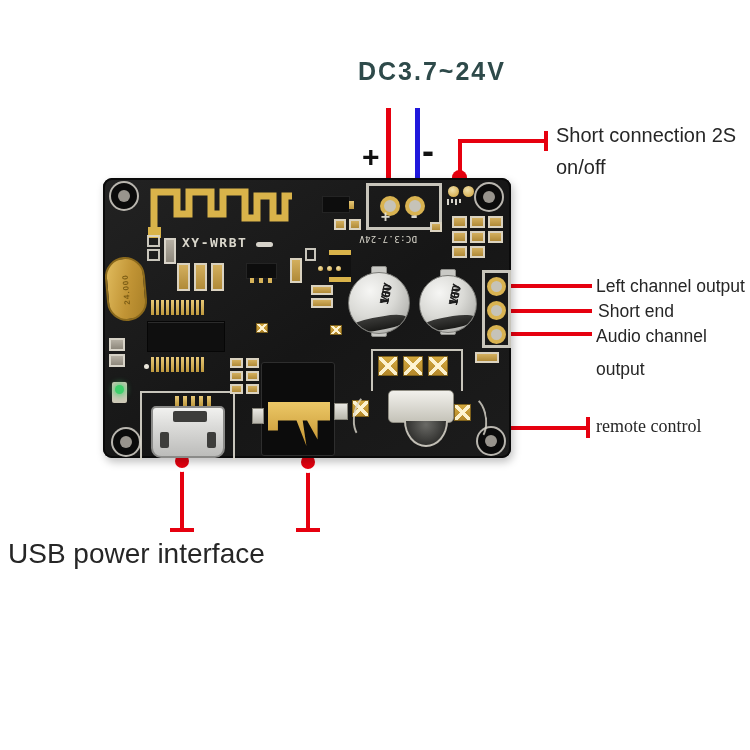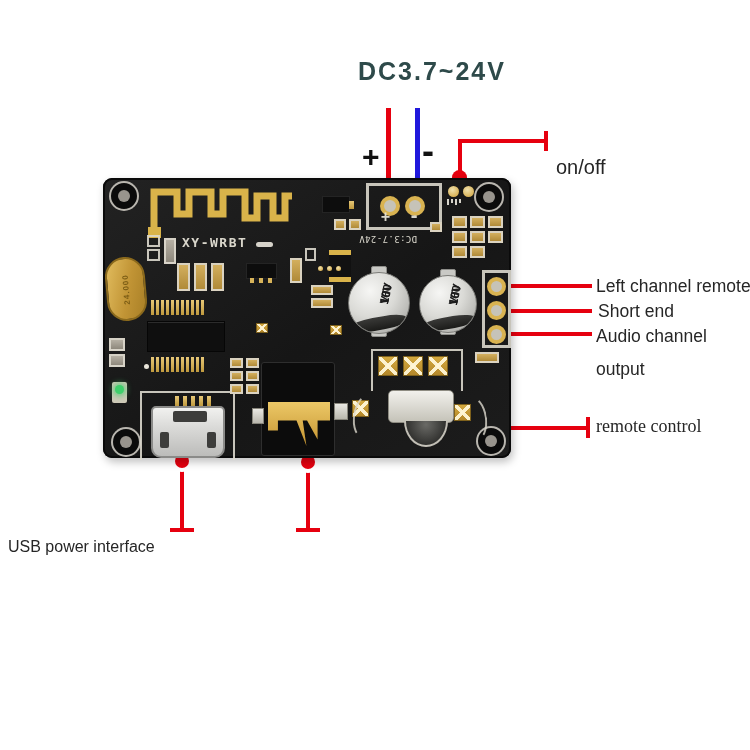--- a/index.html
+++ b/index.html
@@ -6,21 +6,21 @@
   #stage{position:relative;width:750px;height:750px;background:#fff;overflow:hidden;
          font-family:"Liberation Sans","DejaVu Sans",sans-serif;}
   
   .rl{position:absolute;background:var(--callout-red,#e6000f);}
   .bl{position:absolute;background:var(--lead-blue,#2018dc);}
   .dot{position:absolute;border-radius:50%;background:var(--callout-red,#e6000f);}
   .halo{position:absolute;width:22px;height:22px;border-radius:50%;background:#fff;
         display:flex;align-items:center;justify-content:center;}
   .halo::after{content:'';width:14px;height:14px;border-radius:50%;background:var(--callout-red,#e6000f);}
   .lbl{position:absolute;color:var(--text,#262626);white-space:nowrap;}
-  .lbl-lg{font-size:16px;}
+  .lbl-lg{font-size:28px;}
   .lbl-md{font-size:20px;}
   .lbl-sm{font-size:17.5px;}
   .lbl-rm{font-size:18px;font-family:Liberation Serif, serif;}
   #dc-label{position:absolute;left:358px;top:57px;font-size:25px;font-weight:600;
             letter-spacing:2px;color:var(--dc-label,#2e4a4a);}
   .sign{position:absolute;font-weight:700;color:#111;line-height:1;}
   
   #board{position:absolute;left:103px;top:178px;width:408px;height:280px;border-radius:9px;
          background:linear-gradient(145deg,#222 0%,#161616 55%,#1c1c1c 100%);
          box-shadow:inset 0 0 0 2px #0a0a0a, 2px 4px 8px rgba(0,0,0,.25);}
@@ -71,26 +71,27 @@
   <div id="dc-label">DC3.7~24V</div>
   <div class="rl" style="left:386px;top:108px;width:5px;height:74px;"></div>
   <div class="bl" style="left:415px;top:108px;width:5px;height:74px;"></div>
   <div class="sign" style="left:362px;top:142px;font-size:30px;">+</div>
   <div class="sign" style="left:422px;top:133px;font-size:36px;">-</div>
 
   <div class="rl" style="left:458px;top:139px;width:4px;height:38px;"></div>
   <div class="rl" style="left:458px;top:139px;width:88px;height:4px;"></div>
   <div class="rl" style="left:544px;top:131px;width:4px;height:20px;"></div>
   <div class="dot" style="left:452px;top:170px;width:15px;height:15px;"></div>
+  <div class="lbl lbl-md" style="left:556px;top:124px;">Short connection 2S</div>
   <div class="lbl lbl-md" style="left:556px;top:156px;">on/off</div>
 
   <div class="rl" style="left:504px;top:284px;width:88px;height:4px;"></div>
   <div class="rl" style="left:506px;top:309px;width:86px;height:4px;"></div>
   <div class="rl" style="left:508px;top:332px;width:84px;height:4px;"></div>
-  <div class="lbl lbl-sm" style="left:596px;top:276px;">Left channel remote</div>
+  <div class="lbl lbl-sm" style="left:596px;top:276px;">Left channel output</div>
   <div class="lbl lbl-sm" style="left:598px;top:301px;">Short end</div>
   <div class="lbl lbl-sm" style="left:596px;top:326px;">Audio channel</div>
   <div class="lbl lbl-sm" style="left:596px;top:359px;">output</div>
 
   <div class="rl" style="left:469px;top:426px;width:117px;height:4px;"></div>
   <div class="rl" style="left:586px;top:417px;width:4px;height:21px;"></div>
   <div class="halo" style="left:451px;top:417px;"></div>
   <div class="lbl lbl-rm" style="left:596px;top:416px;">remote control</div>
 
   <div class="rl" style="left:180px;top:468px;width:4px;height:62px;"></div>

